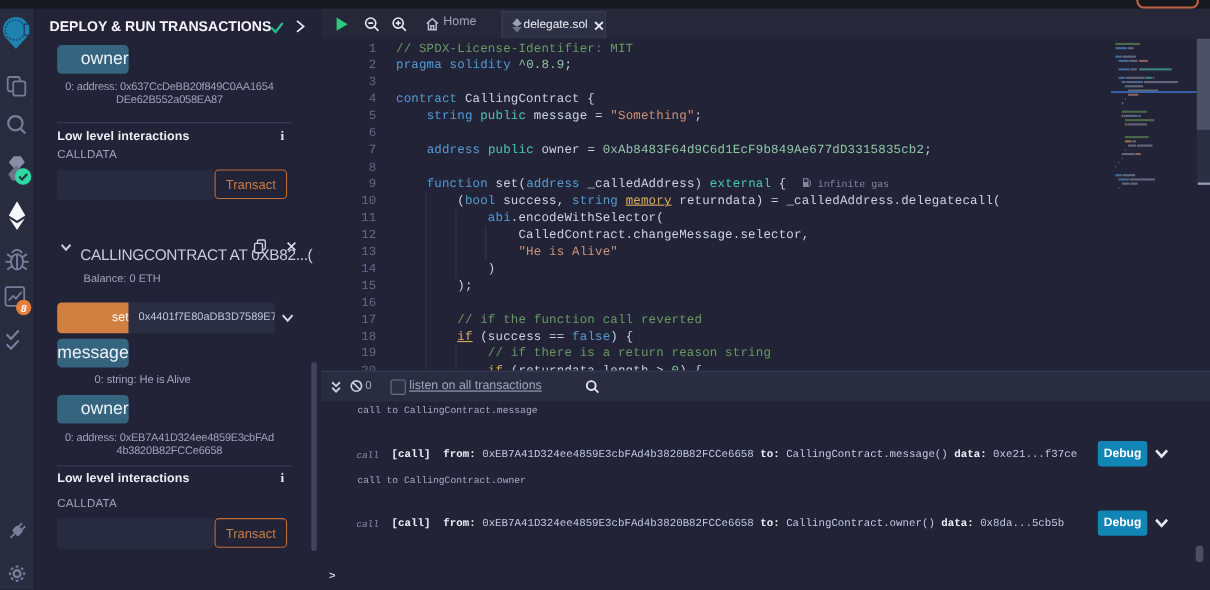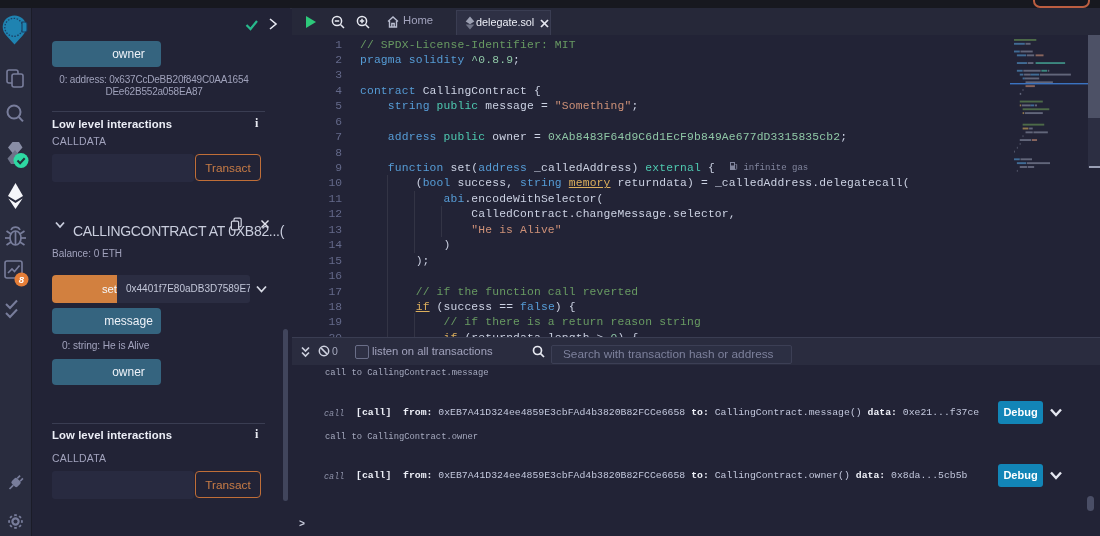--- a/index.html
+++ b/index.html
@@ -7,22 +7,22 @@
 .abs{position:absolute;}
 
 #topstrip{left:0;top:0;width:1100px;height:8px;background:#17181f;border-bottom:1px solid #2b2d3d;}
 #toppill{left:1033px;top:-10px;width:53px;height:14px;border:2px solid #bb5e41;border-radius:7px;background:#17181f;}
 
 #rail{left:0;top:8px;width:31px;height:528px;background:#292c3e;border-right:1px solid #1b1c28;}
 .ric{position:absolute;left:0;width:31px;text-align:center;}
 
 #side{left:32px;top:8px;width:258px;height:528px;background:#222336;overflow:hidden;}
 #sptitle{left:13px;top:8px;font-size:12.8px;font-weight:700;color:#f4f5fa;letter-spacing:0;white-space:nowrap;}
-.gray{color:#a2a3bd;}
-.btnfn{position:absolute;width:65px;height:26px;background:#35647f;border-radius:4px;color:#eef2f8;font-size:12px;text-align:center;line-height:26px;padding-left:44px;}
+.gray{color:#a2a3bd;margin-left:24px;}
+.btnfn{position:absolute;width:65px;height:26px;background:#35647f;border-radius:4px;color:#eef2f8;font-size:16px;text-align:right;line-height:26px;}
 .addr{position:absolute;width:220px;text-align:center;color:#9fa1ba;font-size:10px;letter-spacing:-0.2px;line-height:11.8px;}
 .divid{position:absolute;height:1px;background:#3a3d52;}
 .lli{position:absolute;font-size:11.3px;font-weight:700;color:#eceef6;letter-spacing:0.1px;}
 .cdl{position:absolute;font-size:10.5px;color:#a2a3bd;letter-spacing:0.2px;}
 .cdinput{position:absolute;width:142px;height:28px;background:#282a40;border-radius:3px;}
 .transact{position:absolute;width:66px;height:27px;border:1px solid #c06e38;border-radius:4px;color:#c87c46;font-size:11.8px;text-align:center;line-height:27px;box-sizing:border-box;}
 .iinfo{position:absolute;color:#e8eaf2;font-size:12px;font-weight:700;font-family:"Liberation Serif",serif;}
 
 #tabbar{left:292px;top:8px;width:808px;height:27px;background:#262839;}
 #acttab{left:456px;top:10px;width:95px;height:25px;background:#2e3044;border:1px solid #3a3d52;border-bottom:none;box-sizing:border-box;}
@@ -132,20 +132,21 @@
       <line x1="15.5" y1="8.2" x2="15.5" y2="22.8"></line>
       <line x1="8.2" y1="15.5" x2="22.8" y2="15.5"></line>
       <line x1="10.3" y1="10.3" x2="20.7" y2="20.7"></line>
       <line x1="20.7" y1="10.3" x2="10.3" y2="20.7"></line>
     </g>
     <circle cx="15.5" cy="15.5" r="4.9" fill="#787d9b" stroke="#292c3e" stroke-width="1.4"></circle>
     <circle cx="15.5" cy="15.5" r="2" fill="#292c3e"></circle>
   </svg>
 </div>
 <div class="abs" id="side">
+  <div class="abs" id="sptitle">DEPLOY &amp; RUN TRANSACTIONS</div>
   <svg class="abs" style="left:212px;top:9px;" width="15" height="15" viewBox="0 0 15 15">
       <path d="M2.5 8 l4 4 6.5-8" stroke="#27b98c" stroke-width="2.2" fill="none"></path>
     </svg>
   <svg class="abs" style="left:235px;top:8px;" width="12" height="16" viewBox="0 0 12 16">
       <path d="M3 3 l6 5 -6 5" stroke="#e8eaf2" stroke-width="1.6" fill="none"></path>
     </svg>
 
   <div class="btnfn" style="left:20px;top:33px;">owner</div>
   <div class="addr" style="left:12px;top:66px;">0: address: 0x637CcDeBB20f849C0AA1654<br>DEe62B552a058EA87</div>
   <div class="divid" style="left:20px;top:103px;width:213px;"></div>
@@ -176,20 +177,21 @@
   <div class="abs" style="left:20px;top:267px;width:65px;height:28px;background:#d2803f;border-radius:4px 0 0 4px;color:#f4f6fa;font-size:11.3px;text-align:right;line-height:28px;">set</div>
   <div class="abs" style="left:85px;top:267px;width:133px;height:28px;background:#2b2d42;border-radius:0 3px 3px 0;color:#c3c7d9;font-size:10px;line-height:28px;padding-left:9px;box-sizing:border-box;overflow:hidden;white-space:nowrap;">0x4401f7E80aDB3D7589E72C6</div>
   <svg class="abs" style="left:223px;top:275px;" width="13" height="13" viewBox="0 0 13 13">
       <path d="M2 3.5 l4.5 5 4.5-5" stroke="#d6d9e4" stroke-width="1.8" fill="none"></path>
     </svg>
 
   <div class="btnfn" style="left:20px;top:300px;">message</div>
   <div class="abs gray" style="left:30px;top:332px;font-size:10.2px;letter-spacing:-0.1px;">0: string: He is Alive</div>
 
   <div class="btnfn" style="left:20px;top:351px;">owner</div>
+  <div class="addr" style="left:12px;top:385px;">0: address: 0xEB7A41D324ee4859E3cbFAd<br>4b3820B82FCCe6658</div>
   <div class="divid" style="left:20px;top:415px;width:213px;"></div>
   <div class="lli" style="left:20px;top:421px;">Low level interactions</div>
   <div class="iinfo" style="left:223px;top:419px;">i</div>
   <div class="cdl" style="left:20px;top:444px;">CALLDATA</div>
   <div class="cdinput" style="left:20px;top:463px;"></div>
   <div class="transact" style="left:163px;top:463px;">Transact</div>
 
   <div class="abs" style="left:251px;top:321px;width:5px;height:172px;background:#41455c;border-radius:3px;"></div>
 </div>
 <div class="abs" id="tabbar">
@@ -334,28 +336,27 @@
         </g>
       </svg>
     <svg class="abs" style="left:26px;top:7px;" width="12" height="12" viewBox="0 0 12 12">
         <g fill="none" stroke="#cdd0de" stroke-width="1.5">
           <circle cx="6" cy="6" r="4.7"></circle>
           <line x1="2.9" y1="2.9" x2="9.1" y2="9.1"></line>
         </g>
       </svg>
     <div class="abs" style="left:40px;top:7px;font-size:10.5px;color:#a6aabf;">0</div>
     <div class="abs" style="left:63px;top:7px;width:12px;height:12px;border:1px solid #6a6e88;border-radius:2px;background:#2e3044;"></div>
-    <div class="abs" style="left:80px;top:7px;font-size:11.3px;color:#a2a3bd;">listen on all transactions</div>
+    <div class="abs" style="left:80px;top:7px;font-size:11.3px;color:#a2a3bd;text-decoration:underline;">listen on all transactions</div>
     <svg class="abs" style="left:240px;top:7px;" width="13" height="13" viewBox="0 0 13 13">
         <g fill="none" stroke="#e6e8f0" stroke-width="1.7">
           <circle cx="5.5" cy="5.5" r="4"></circle>
           <line x1="8.6" y1="8.6" x2="12" y2="12"></line>
         </g>
       </svg>
-    <div id="tsearch">Search with transaction hash or address</div>
   </div>
   <div class="tmono" style="left:33px;top:31px;font-size:8.8px;">call to CallingContract.message</div>
   <div class="calllbl" style="left:32px;top:72px;">call</div>
   <div class="trow" style="left:64px;top:70px;"><b>[call]</b>&nbsp; <b>from:</b> 0xEB7A41D324ee4859E3cbFAd4b3820B82FCCe6658 <b>to:</b> CallingContract.message() <b>data:</b> 0xe21...f37ce</div>
   <div class="debug" style="left:706px;top:64px;">Debug</div>
   <svg class="abs" style="left:757px;top:70px;" width="14" height="12" viewBox="0 0 14 12">
       <path d="M2 2.5 l5 5.5 5-5.5" stroke="#e4e6f0" stroke-width="2.4" fill="none"></path>
     </svg>
   <div class="tmono" style="left:33px;top:95px;font-size:8.8px;">call to CallingContract.owner</div>
   <div class="calllbl" style="left:32px;top:135px;">call</div>

